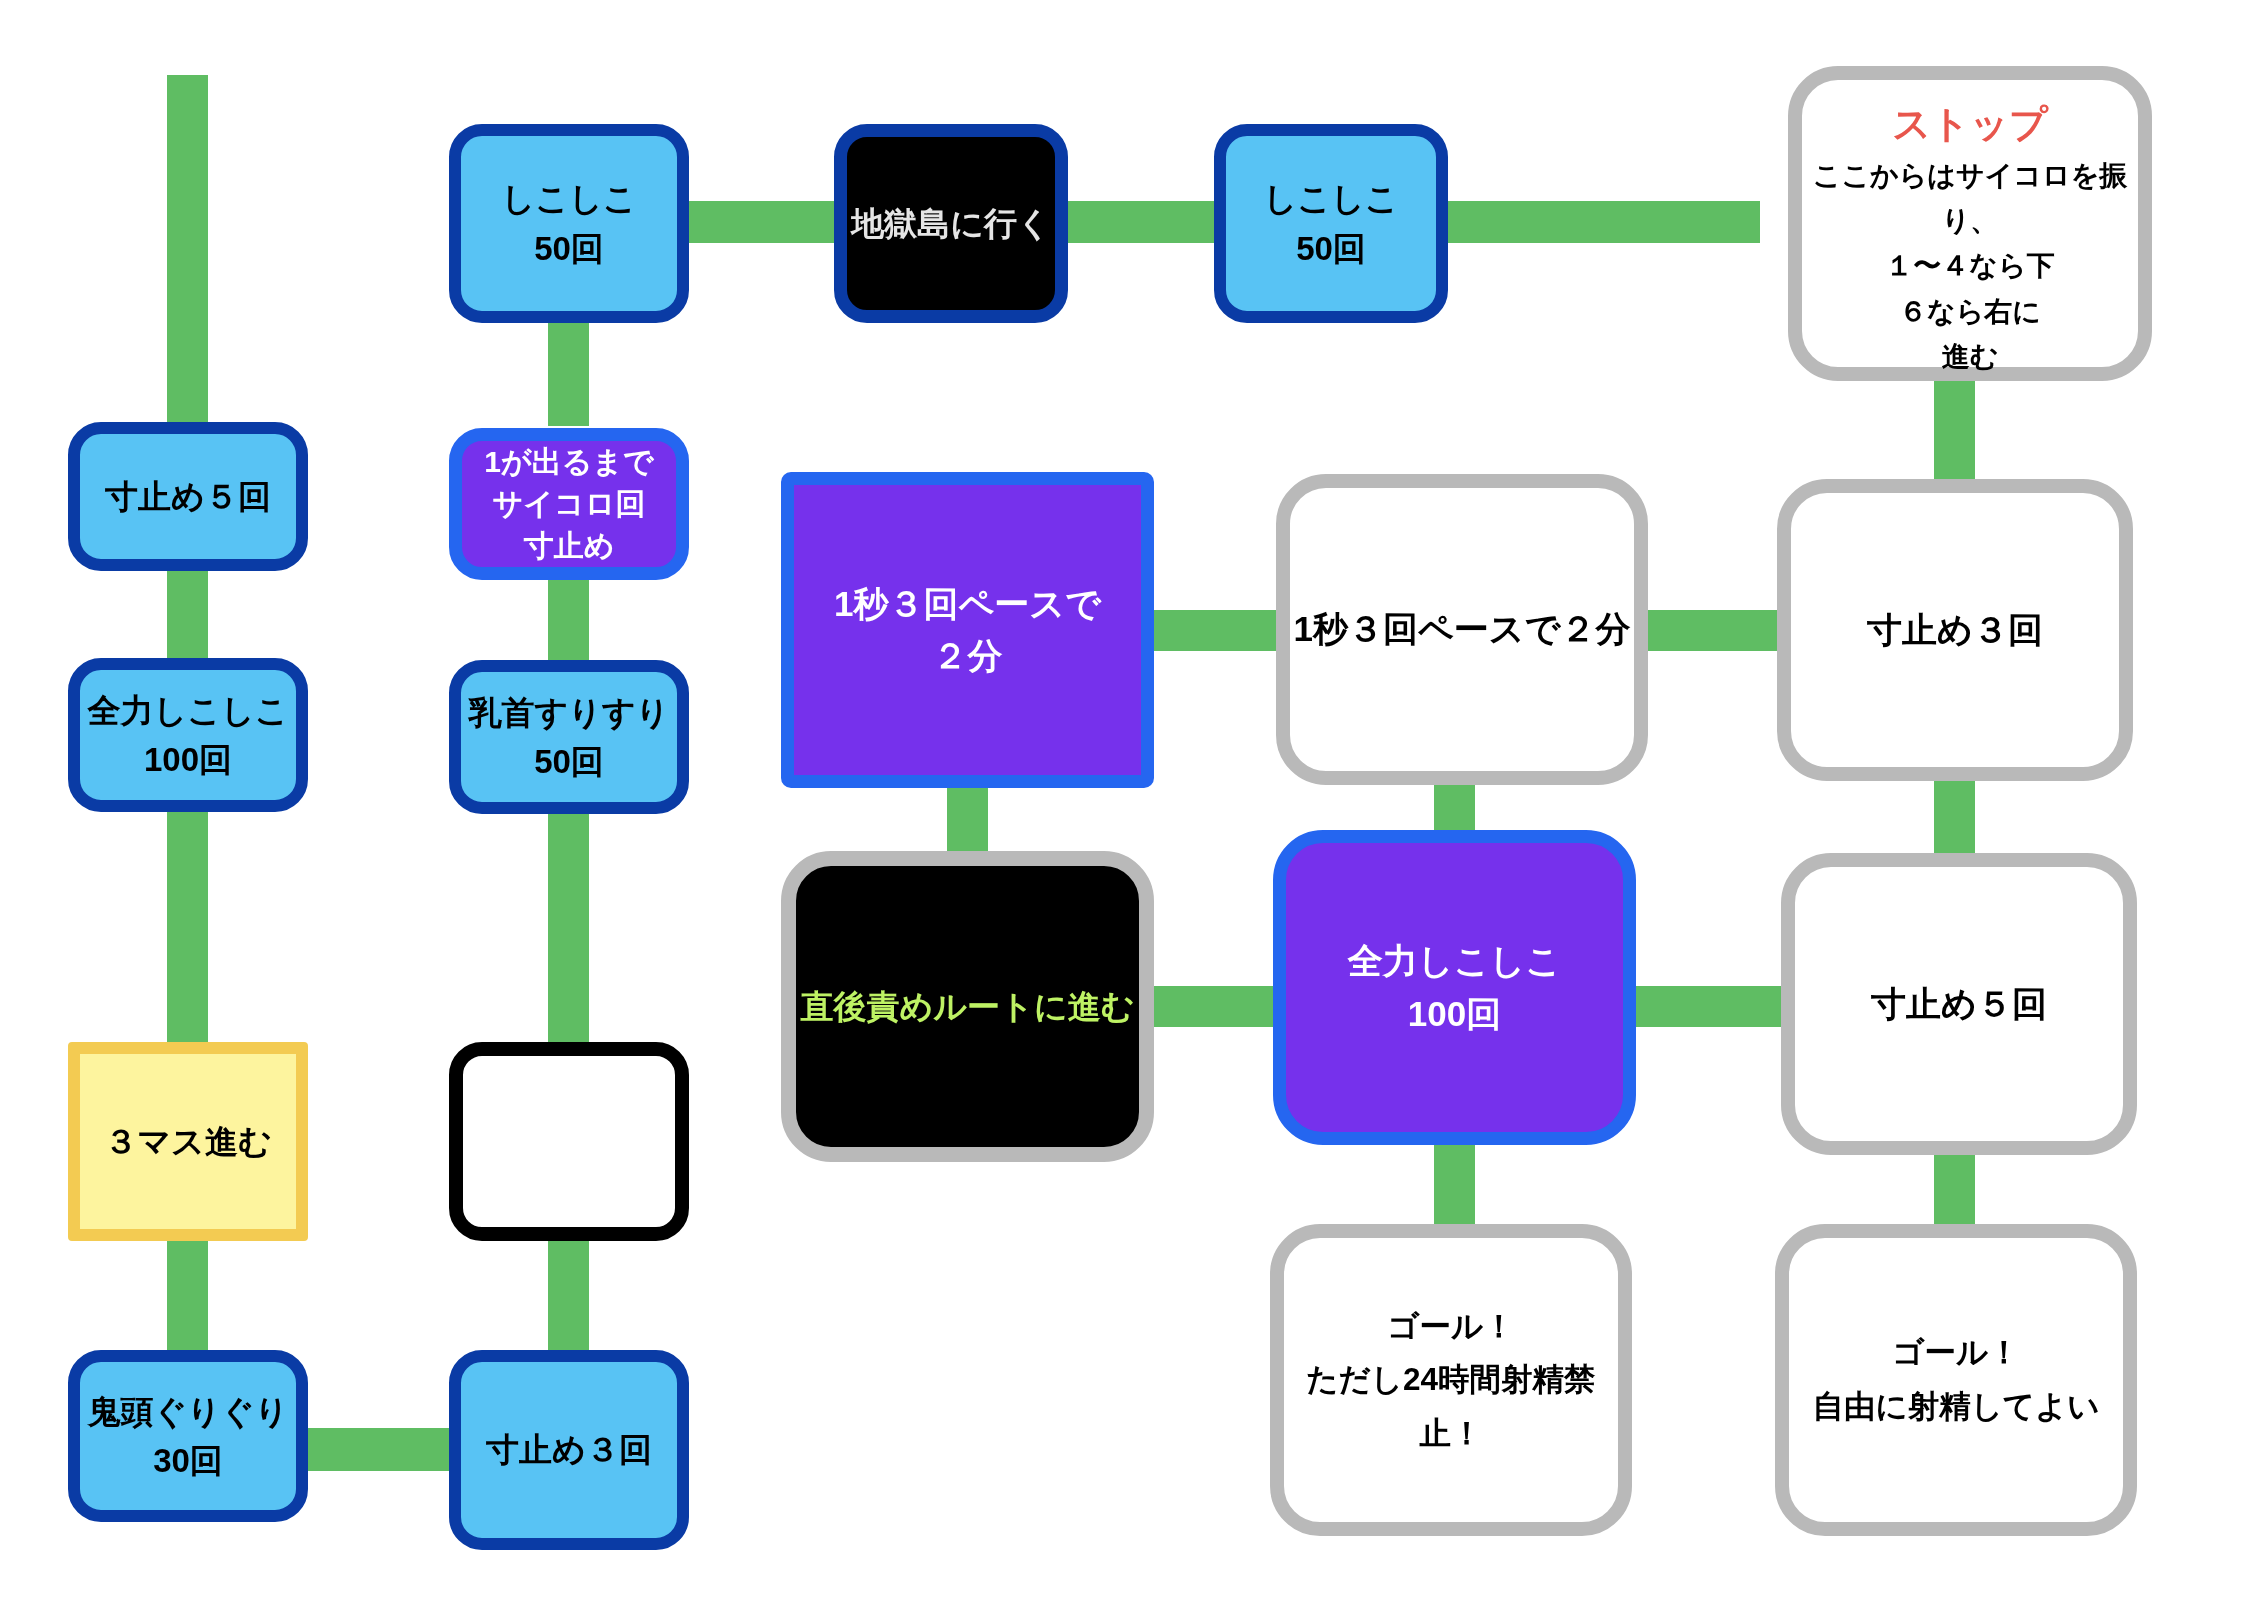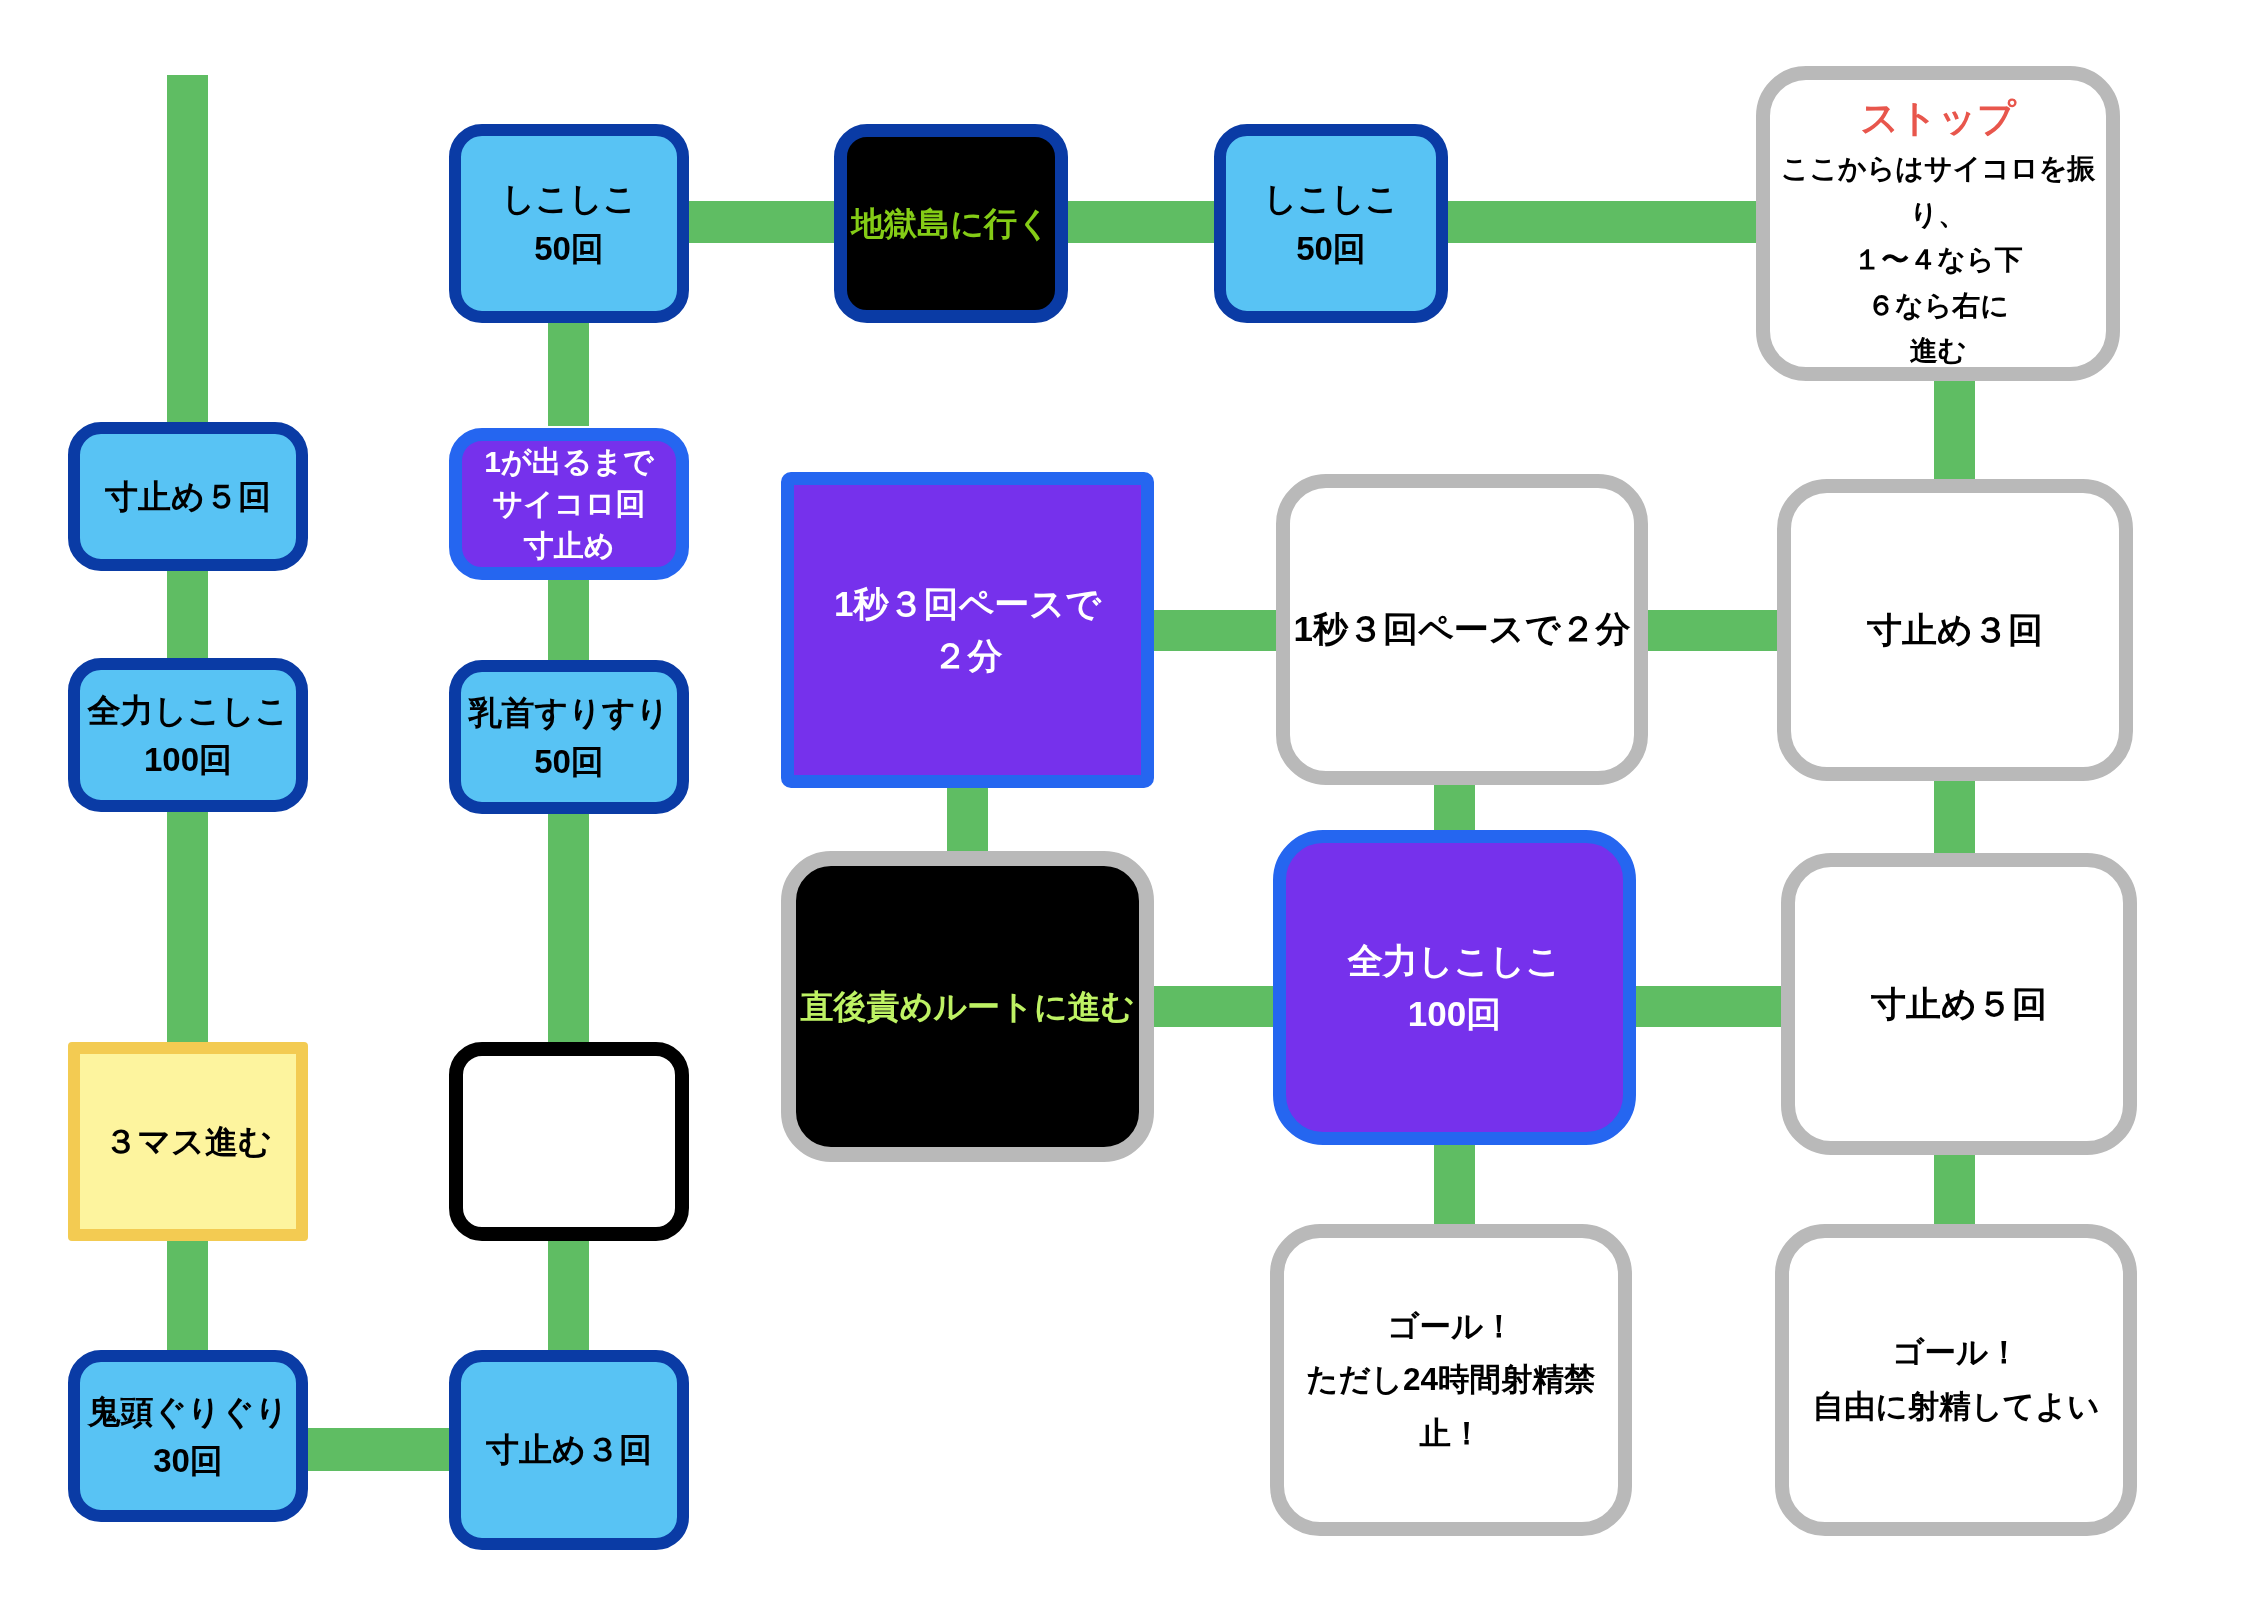--- a/index.html
+++ b/index.html
@@ -10,27 +10,27 @@
     font-weight:700;color:#000;
   }
   .edge{position:absolute;background:var(--green,#5fbd63);}
   .node{
     position:absolute;box-sizing:border-box;
     display:flex;flex-direction:column;align-items:center;justify-content:center;
     text-align:center;white-space:pre-line;line-height:1.5;
   }
   .blue       {background:var(--blue_fill,#58c3f4);border:12.4px solid var(--blue_border,#0a3ba5);border-radius:33px;}
   .purple     {background:var(--purple_fill,#7631ec);border:13.3px solid var(--purple_border,#2566f0);color:#fff;border-radius:36px;}
-  .black-navy {background:var(--black,#000);border:13.3px solid var(--blue_border,#0a3ba5);color:#84cc16;border-radius:33px;}
+  .black-navy {background:var(--black,#000);border:13.3px solid var(--blue_border,#0a3ba5);color:#e5e5e5;border-radius:33px;}
   .black-gray {background:var(--black,#000);border:15px solid var(--gray_border,#b9b9b9);color:#bef264;border-radius:50px;}
   .white-gray {background:var(--white,#fff);border:14px solid var(--gray_border,#b9b9b9);border-radius:50px;}
   .white-black{background:var(--white,#fff);border:14px solid var(--black,#000);border-radius:33px;}
   .yellow     {background:var(--yellow_fill,#fdf49e);border:12.4px solid var(--yellow_border,#f3cb52);border-radius:4px;} .f36{font-size:30px;margin-top:7px;} .f38{font-size:31.5px;}
   .f40{font-size:33px;} .f42{font-size:35px;}
-  .stop-box{justify-content:center;padding-top:20px;}
+  .stop-box{justify-content:flex-start;padding-top:20px;margin-left:32px;}
   .stop-title{color:var(--red,#e8564c);font-size:38px;line-height:1.3;margin-bottom:3.3px;}
   .stop-body{font-size:28px;line-height:1.62;}
 </style>
 </head>
 <body>
 
 <div class="edge" style="left:167px;top:75px;width:41px;height:352px"></div>
 <div class="edge" style="left:167px;top:568px;width:41px;height:93px"></div>
 <div class="edge" style="left:167px;top:808px;width:41px;height:239px"></div>
 <div class="edge" style="left:167px;top:1236px;width:41px;height:118px"></div>

